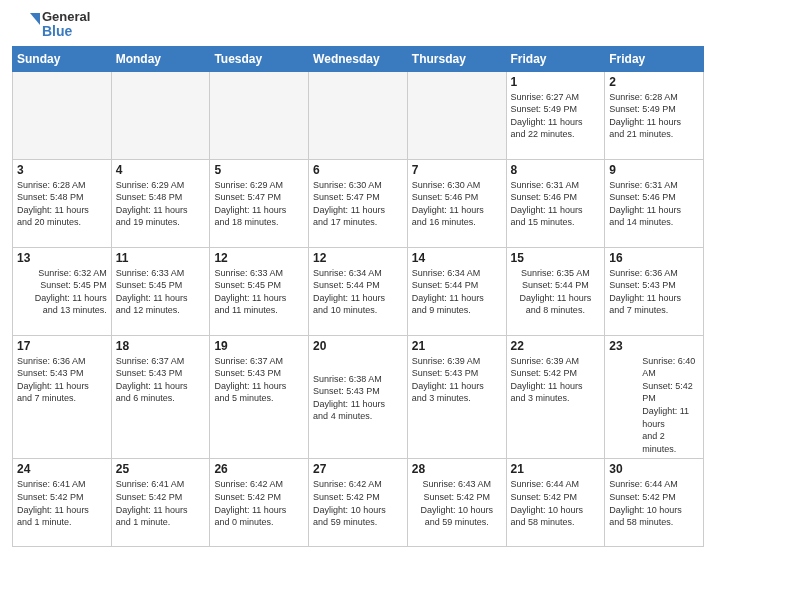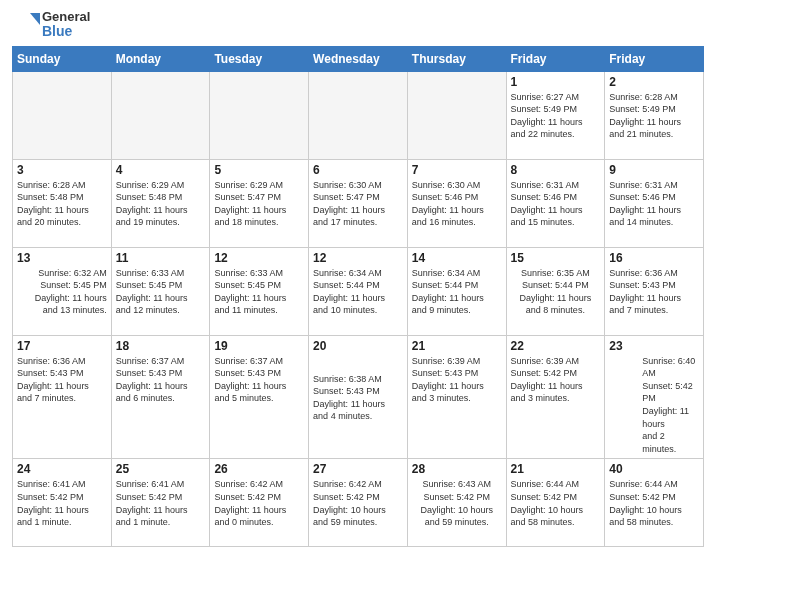--- a/index.html
+++ b/index.html
@@ -328,21 +328,21 @@
 and 59 minutes.</div>
           </td>
           <td>
             <span class="day-number">21</span>
             <div class="day-info" style="white-space: pre-line;">Sunrise: 6:44 AM
 Sunset: 5:42 PM
 Daylight: 10 hours
 and 58 minutes.</div>
           </td>
           <td>
-            <span class="day-number">40</span>
+            <span class="day-number">30</span>
             <div class="day-info" style="white-space: pre-line;">Sunrise: 6:44 AM
 Sunset: 5:42 PM
 Daylight: 10 hours
 and 58 minutes.</div>
           </td>
         </tr>
       </tbody>
   </table>
 </div>
 

